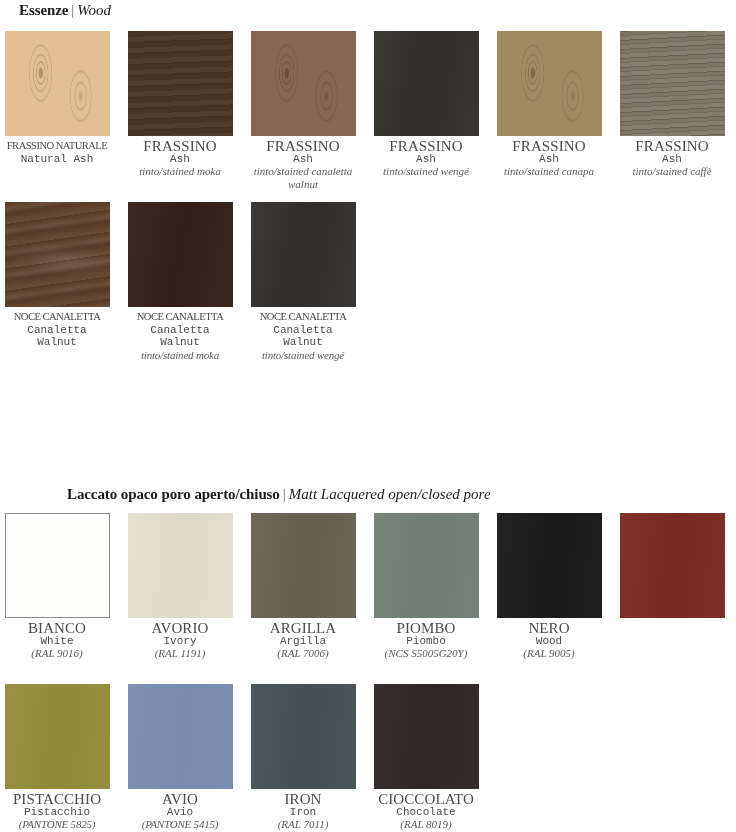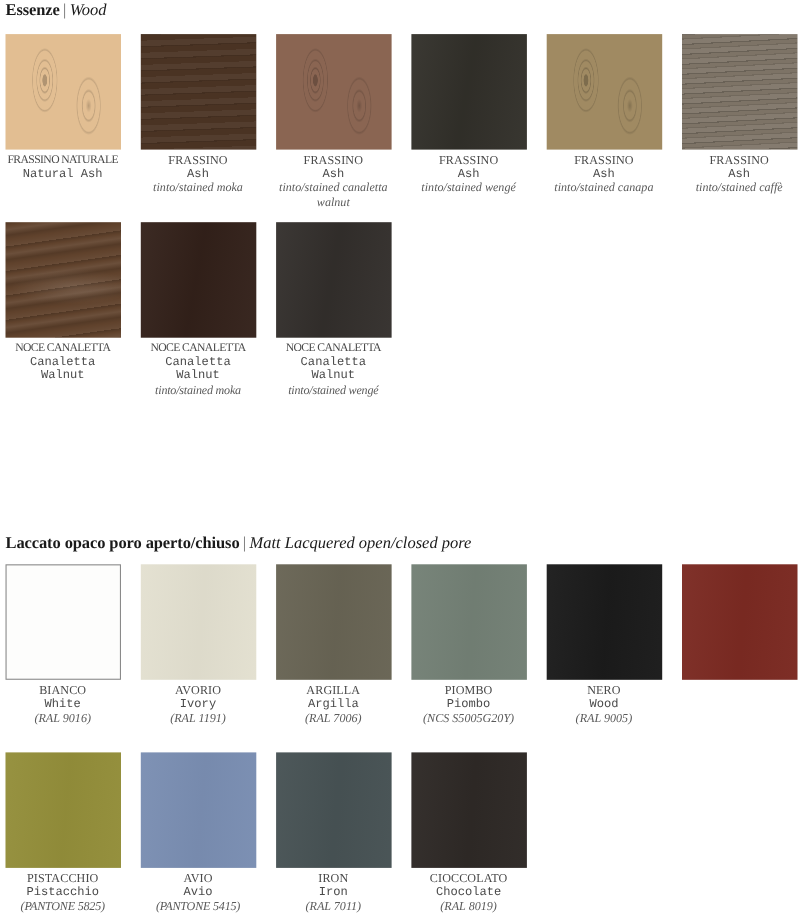--- a/index.html
+++ b/index.html
@@ -18,21 +18,21 @@
 
   .page {
     position: relative;
     width: 736px;
     height: 832px;
   }
 
   
   .section-header {
     position: absolute;
-    left: 5px;
+    left: 19px;
     font-size: 15px;
     line-height: 18px;
     white-space: nowrap;
     text-align: right;
   }
   .section-header .it {
     font-weight: bold;
     color: #1a1a1a;
     letter-spacing: -0.1px;
   }
@@ -40,21 +40,21 @@
     font-weight: normal;
     color: #6a6a6a;
     padding: 0 3px;
   }
   .section-header .en {
     font-style: italic;
     font-weight: normal;
     color: #1a1a1a;
   }
   #hdr-wood { top: 1px; }
-  #hdr-lacquer { top: 485px; }
+  #hdr-lacquer { top: 485px; margin-left: 48px; }
 
   
   .grid {
     position: absolute;
     left: 5px;
     width: 726px;
     display: grid;
     grid-template-columns: repeat(6, 105px);
     column-gap: 18px;
   }
@@ -133,21 +133,21 @@
         rgba(0,0,0,0.028) 52%, rgba(255,255,255,0.02) 100%);
   }
 
   
   .labels {
     padding-top: 4px;
     text-align: center;
     line-height: 12.5px;
   }
   .lbl-it {
-    font-size: 11px;
+    font-size: 15px;
     color: #4a4a4a;
     letter-spacing: 0.1px;
     white-space: nowrap;
   }
   .lbl-it.condense {
     letter-spacing: -0.55px;
     font-size: 10.6px;
   }
   .lbl-en {
     font-size: 11px;

